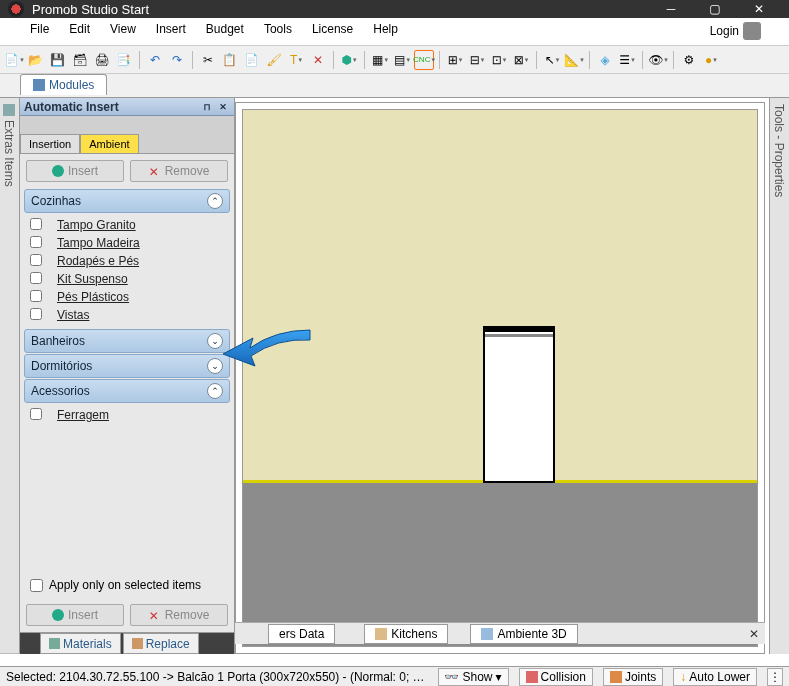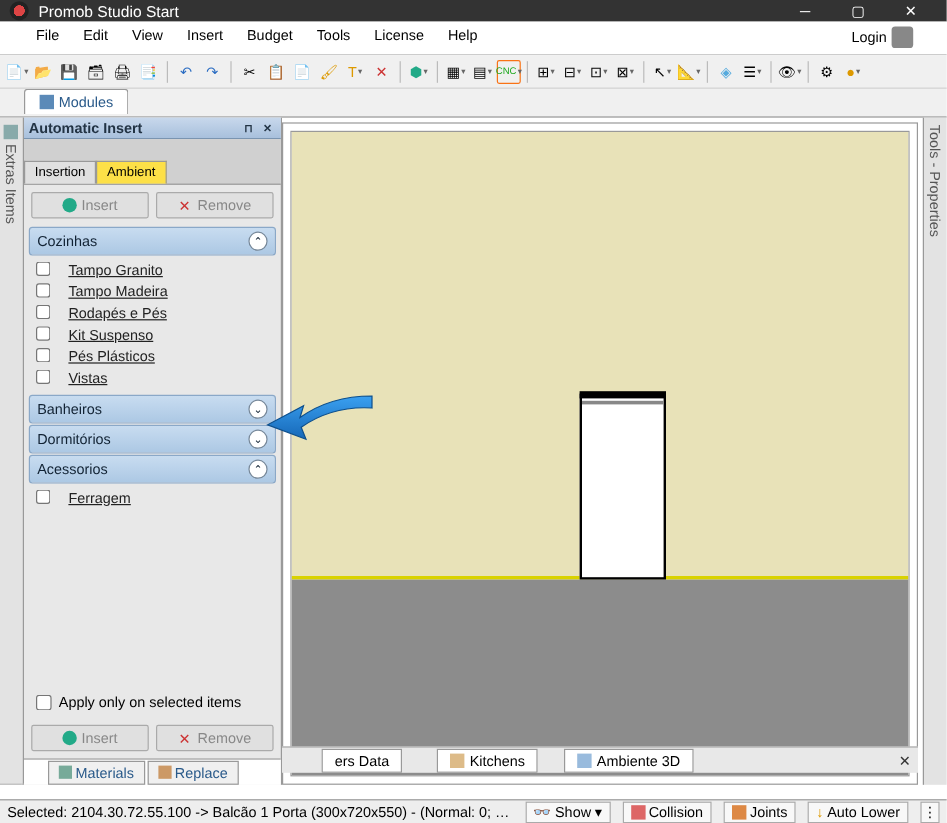--- a/index.html
+++ b/index.html
@@ -48,21 +48,21 @@
 
 .cat-list { flex: 1; overflow-y: auto; }
 .cat-header { background: linear-gradient(#c8dcf0,#acc8e4); border: 1px solid #8aa8c8; border-radius: 3px; margin: 1px 4px; padding: 3px 6px; display: flex; align-items: center; font-size: 11px; color: #123; }
 .cat-header .expand { margin-left: auto; width: 16px; height: 16px; border: 1px solid #789; border-radius: 50%; display: flex; align-items: center; justify-content: center; font-size: 9px; background: #fff; }
 .cat-items { padding: 2px 10px 4px; }
 .cat-item { display: flex; gap: 15px; padding: 2px 0; font-size: 11px; color: #222; text-decoration: underline; }
 .cat-item input { width: 12px; height: 12px; }
 
 .apply-row { padding: 6px 10px; display: flex; align-items: center; gap: 6px; font-size: 11px; }
 
-.bottom-tabs { height: 22px; background: #ffffff; border-top: 1px solid #999; display: flex; align-items: center; padding-left: 20px; gap: 2px; }
+.bottom-tabs { height: 22px; background: #404040; border-top: 1px solid #999; display: flex; padding-left: 20px; gap: 2px; }
 .bottom-tabs .btab { padding: 2px 8px; border: 1px solid #999; background: #f0f0f0; font-size: 11px; color: #2a5a8a; display: flex; align-items: center; gap: 3px; }
 .bottom-tabs .btab .bticon { width: 11px; height: 11px; background: #7a9; }
 
 .viewport { flex: 1; position: relative; background: #fff; border: 1px solid #999; margin: 4px 4px 0 0; }
 .canvas { position: absolute; inset: 6px; border: 1px solid #999; overflow: hidden; }
 .wall { position: absolute; left: 0; right: 0; top: 0; height: 370px; background: #e8e2b8; }
 .floorline { position: absolute; left: 0; right: 0; top: 370px; height: 3px; background: #d9d200; }
 .floor { position: absolute; left: 0; right: 0; top: 373px; bottom: 0; background: #8c8c8c; }
 .cabinet { position: absolute; left: 240px; top: 218px; width: 72px; height: 155px; background: #fff; border: 2px solid #000; }
 .cabinet::before { content: ""; position: absolute; top: -4px; left: -2px; right: -2px; height: 6px; background: #000; }

